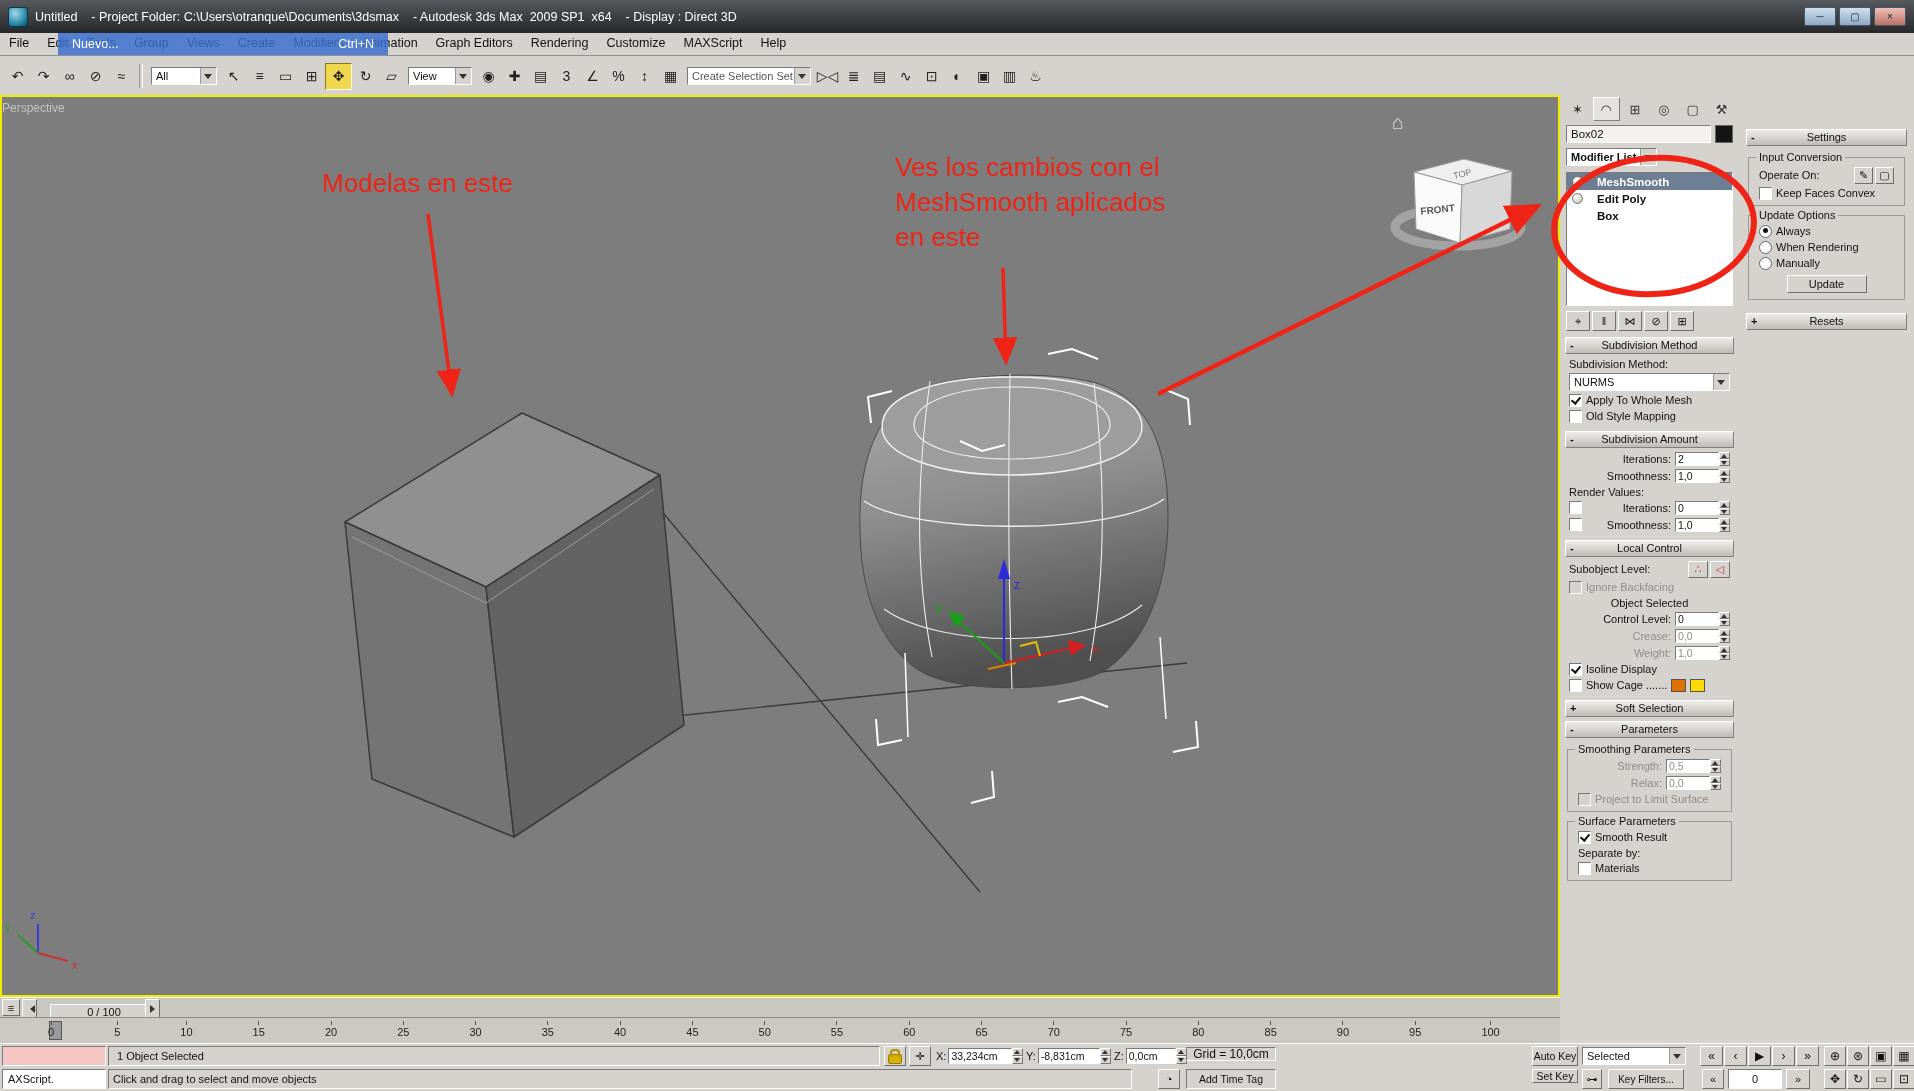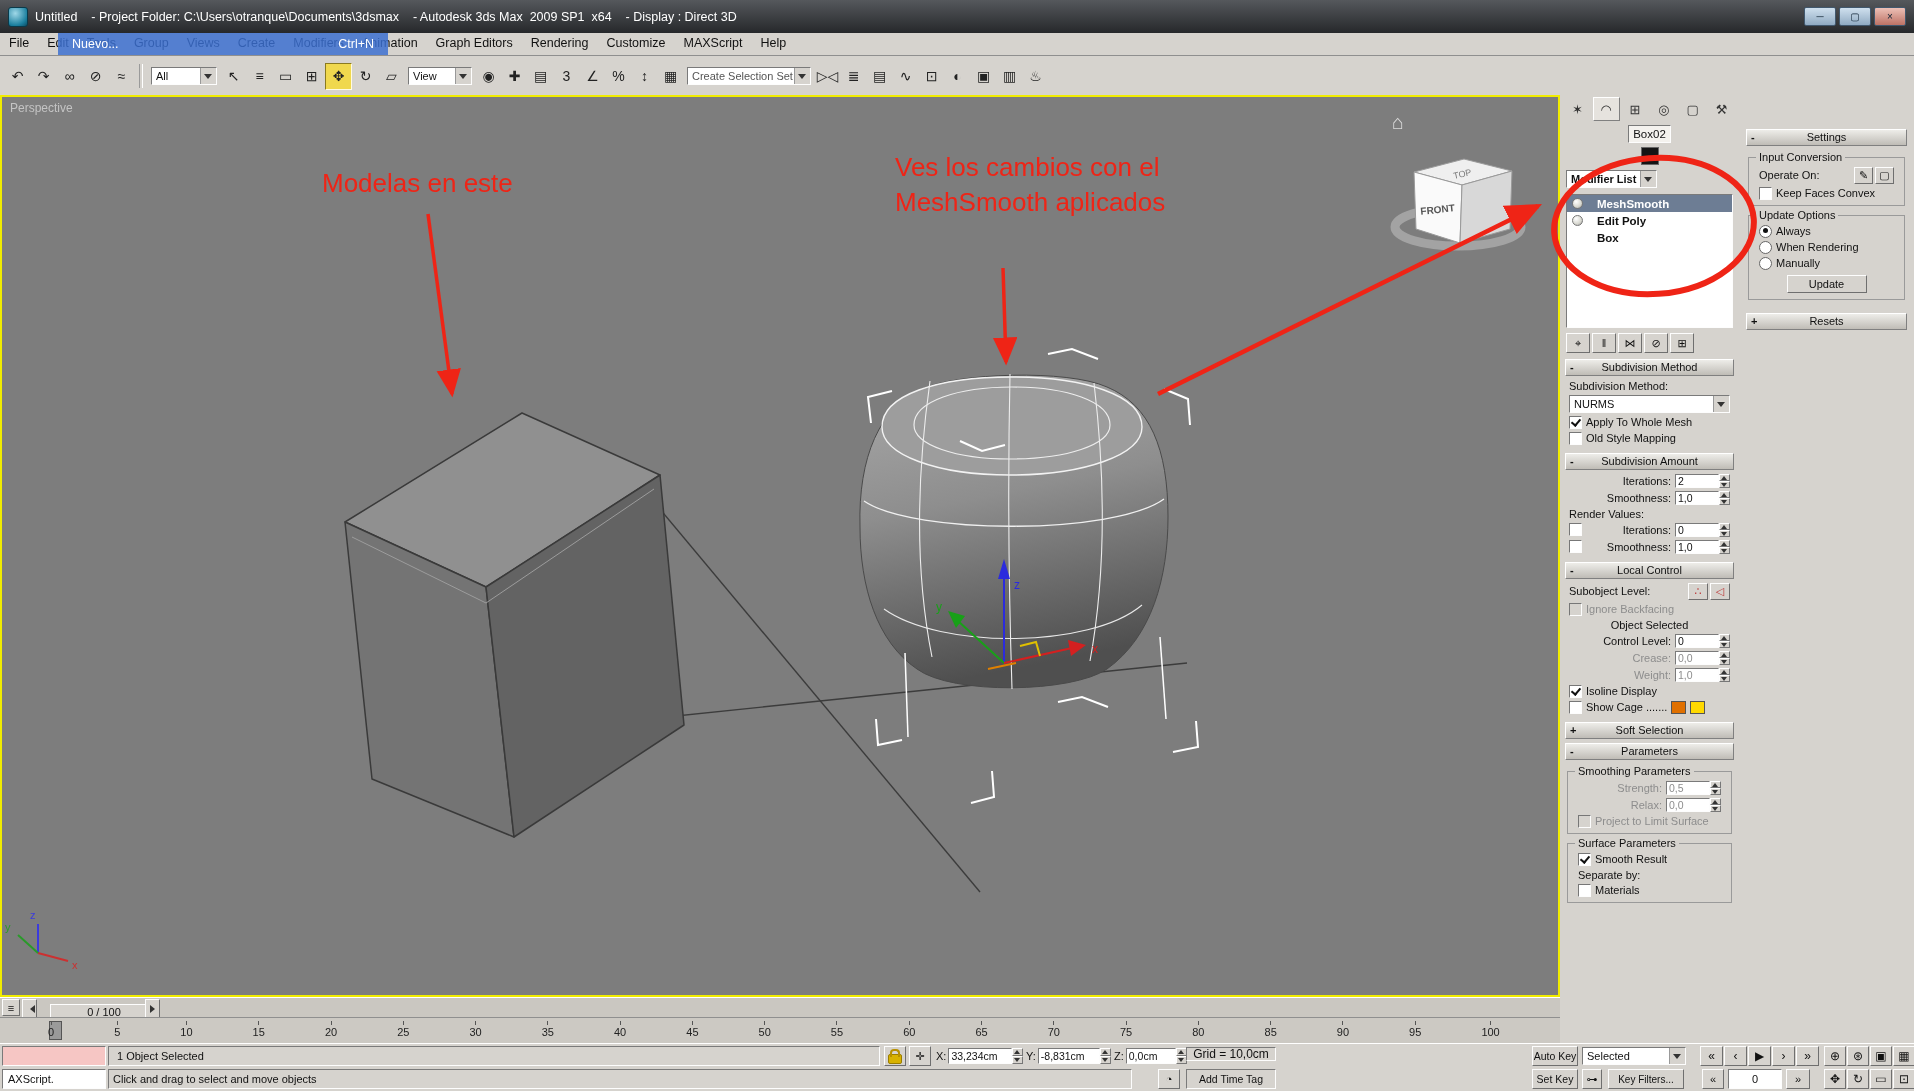--- a/index.html
+++ b/index.html
@@ -36,35 +36,35 @@
          border-color:#7a7a7a #fdfdfd #fdfdfd #7a7a7a;font-size:11px;box-sizing:border-box;}
   .combo .cval{flex:1;padding:0 4px;overflow:hidden;white-space:nowrap;}
   .combo .cval.ghost{color:#555;}
   .combo .cbtn{width:15px;height:100%;background:#d6d3ce;border-left:1px solid #999;position:relative;flex:none;}
   .combo .cbtn::after{content:"";position:absolute;left:3px;top:6px;border:4px solid transparent;border-top:5px solid #333;}
   .tcombo{margin:0 3px;}
   
   .viewport{position:absolute;left:0;top:95px;width:1560px;height:902px;box-sizing:border-box;
             border:2px solid var(--viewport-border,#f0ec00);background:#7d7d7d;}
   .viewport svg{position:absolute;left:0;top:0;}
-  .vplabel{position:absolute;left:8px;top:4px;color:#c4c4c4;font-size:12px;}
+  .vplabel{position:absolute;left:0;top:4px;color:#c4c4c4;font-size:12px;}
   
   .annot-svg{position:absolute;left:0;top:0;z-index:60;pointer-events:none;}
   .red-annot{stroke:var(--accent-red,#ef2416);fill:none;}
   .red-fill{fill:var(--accent-red,#ef2416);}
   .annot{position:absolute;z-index:61;color:var(--accent-red,#ef2416);font-size:26px;line-height:35px;pointer-events:none;}
   
   .rightpanel{position:absolute;left:1560px;top:95px;width:354px;height:948px;background:#d6d3ce;overflow:hidden;}
   .cp-col1{position:absolute;left:2px;top:0;width:175px;}
   .cp-col2{position:absolute;left:183px;top:30px;width:167px;}
   .cptabs{display:flex;gap:2px;padding:2px 2px 1px;}
   .cptab{width:26px;height:22px;display:flex;align-items:center;justify-content:center;font-size:13px;color:#333;
          border:1px solid transparent;}
   .cptab.active{background:#e6e3de;border:1px solid;border-color:#fff #808080 #808080 #fff;}
-  .namerow{display:flex;gap:4px;margin:3px 4px 2px;align-items:center;flex-direction:column;}
+  .namerow{display:flex;gap:4px;margin:3px 4px 2px;align-items:center;}
   .namefield{flex:1;height:16px;background:#f4f2ee;border:1px solid;border-color:#7a7a7a #fdfdfd #fdfdfd #7a7a7a;
              font-size:11.5px;padding:0 4px;line-height:16px;}
   .colorswatch{width:16px;height:16px;background:#141414;border:1px solid #666;flex:none;}
   .modlist{margin:3px 4px;width:auto;font-weight:bold;}
   .stackbox{margin:3px 4px;background:#fff;border:1px solid;border-color:#7a7a7a #fdfdfd #fdfdfd #7a7a7a;height:132px;overflow:hidden;}
   .stack-row{display:flex;align-items:center;gap:14px;height:17px;padding:0 3px 0 5px;font-size:11.5px;font-weight:600;}
   .stack-row.active{background:var(--stack-selected,#6d7d94);color:#fff;}
   .bulb{width:9px;height:9px;border-radius:50%;flex:none;border:1px solid #777;
         background:radial-gradient(circle at 35% 30%,#fff,#d8d8d0 60%,#9a9a9a);}
   .stacktools{display:flex;gap:2px;padding:2px 4px;}
@@ -847,21 +847,21 @@
     <div class="cell sunken listener" style="left:2px;top:25px;width:104px;height:20px;padding:0 5px">
         <span>AXScript.</span>
       </div>
     <div class="cell sunken" style="left:108px;top:25px;width:1024px;height:20px;padding:0 4px">
         <span>Click and drag to select and move objects</span>
       </div>
     <div class="cell btn center" style="left:1158px;top:25px;width:22px;height:20px">
         <span>◔</span>
       </div>
     <div class="cell sunken center" style="left:1186px;top:25px;width:90px;height:20px;font-size:10.5px">Add Time Tag</div>
-    <div class="cell btn center" style="left:1532px;top:25px;width:46px;height:20px;font-size:10.5px">Set Key</div>
+    <div class="cell btn center" style="left:1532px;top:25px;width:46px;height:14px;font-size:10.5px">Set Key</div>
     <div class="cell btn center" style="left:1582px;top:25px;width:20px;height:20px">
         <span>⊶</span>
       </div>
     <div class="cell btn center" style="left:1608px;top:25px;width:76px;height:20px;font-size:10px">Key Filters...</div>
     <div class="cell btn center" style="left:1702px;top:25px;width:22px;height:20px">
         <span>«</span>
       </div>
     <div class="cell sunken white center" style="left:1728px;top:25px;width:54px;height:20px">0</div>
     <div class="cell btn center" style="left:1786px;top:25px;width:24px;height:20px">
         <span>»</span>
@@ -880,20 +880,21 @@
         <div class="navb btn">
           <span>⊡</span>
         </div>
       </div>
   </div>
 
   <div class="annot" style="left:322px;top:166px">Modelas en este</div>
   <div class="annot" style="left:895px;top:150px">
     <div>Ves los cambios con el</div>
     <div>MeshSmooth aplicados</div>
+    <div>en este</div>
   </div>
   <svg class="annot-svg" width="1914" height="1091" viewBox="0 0 1914 1091">
     <defs>
       <marker id="ah" markerWidth="9" markerHeight="8" refX="7" refY="3.5" orient="auto">
         <path d="M0,0 L8,3.5 L0,7 Z" class="red-fill"></path>
       </marker>
     </defs>
     <line x1="428" y1="214" x2="452" y2="394" class="red-annot" stroke-width="3.5" marker-end="url(#ah)"></line>
     <line x1="1003" y1="268" x2="1006" y2="362" class="red-annot" stroke-width="3.5" marker-end="url(#ah)"></line>
     <line x1="1158" y1="394" x2="1538" y2="206" class="red-annot" stroke-width="4.5" marker-end="url(#ah)"></line>

